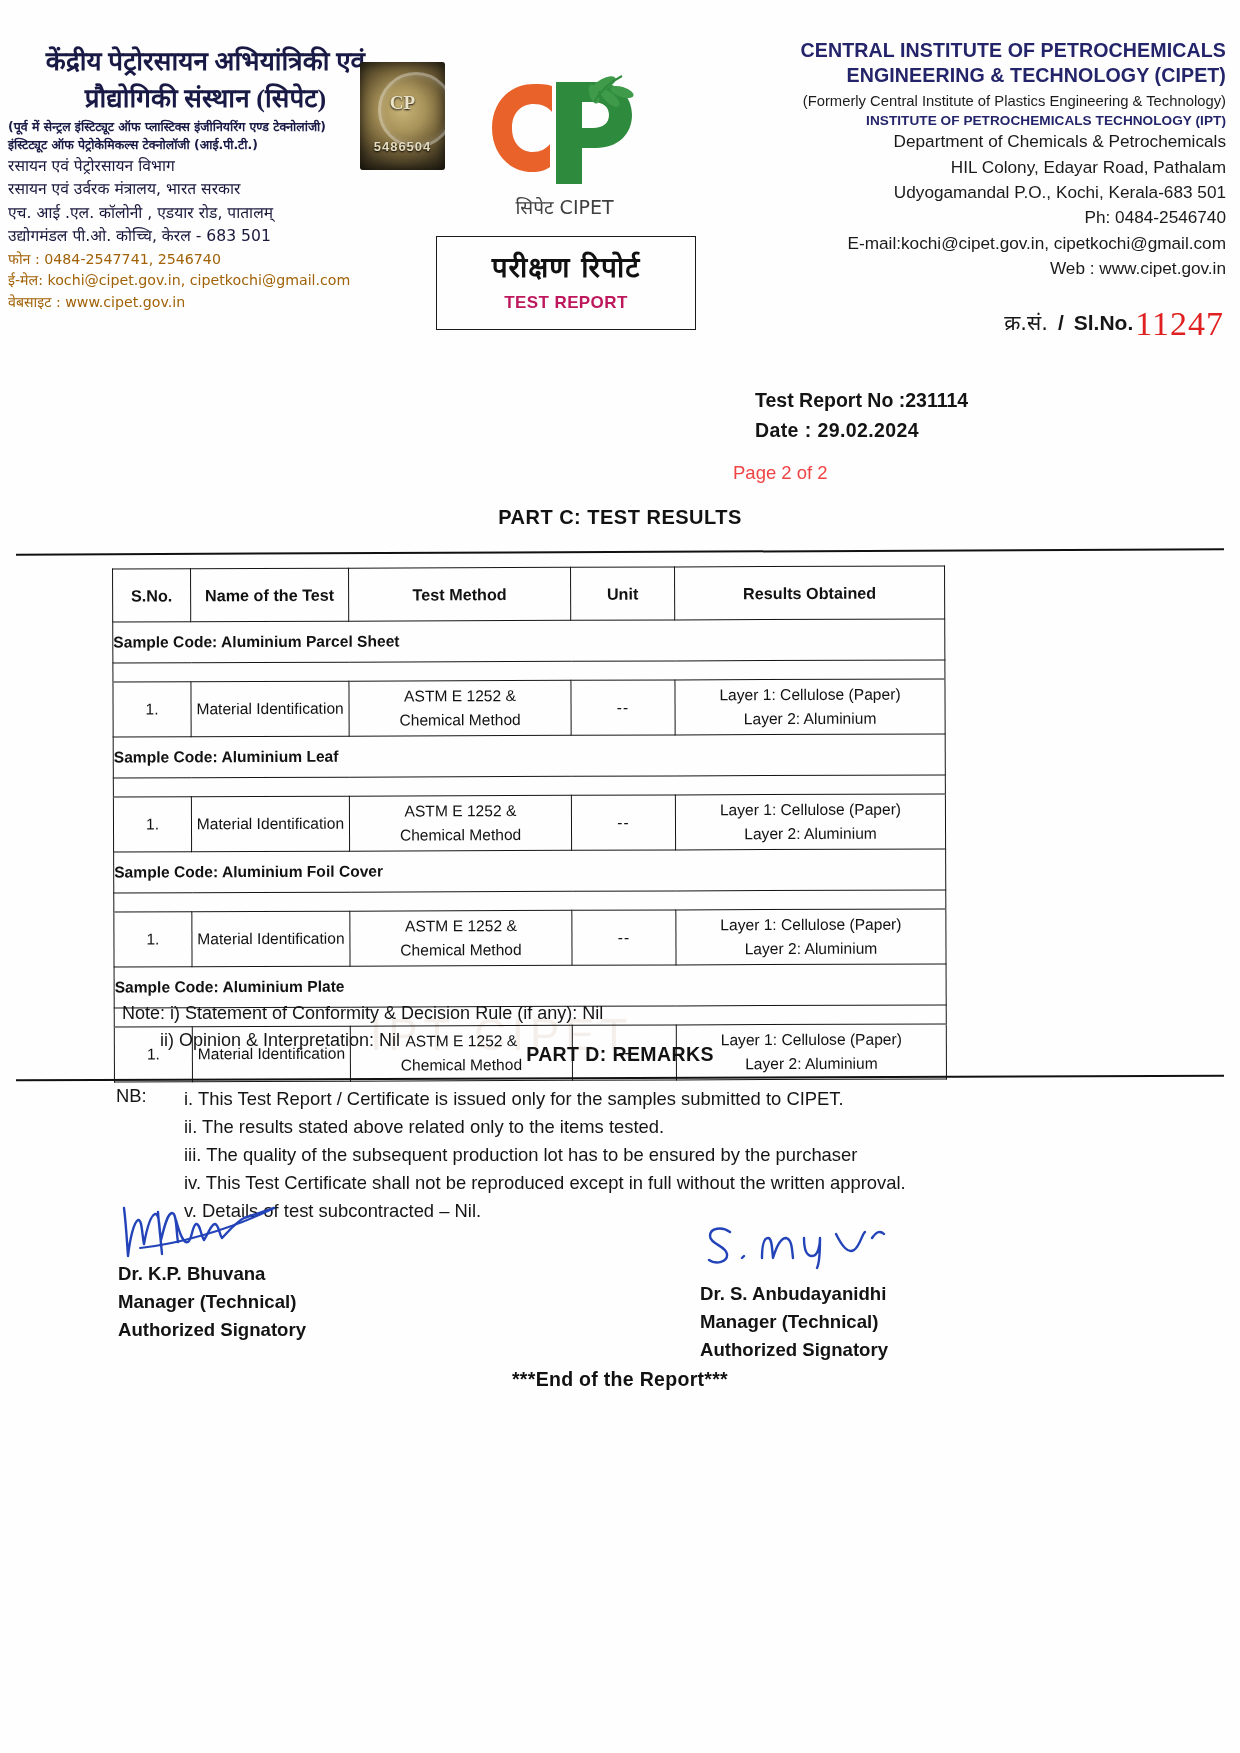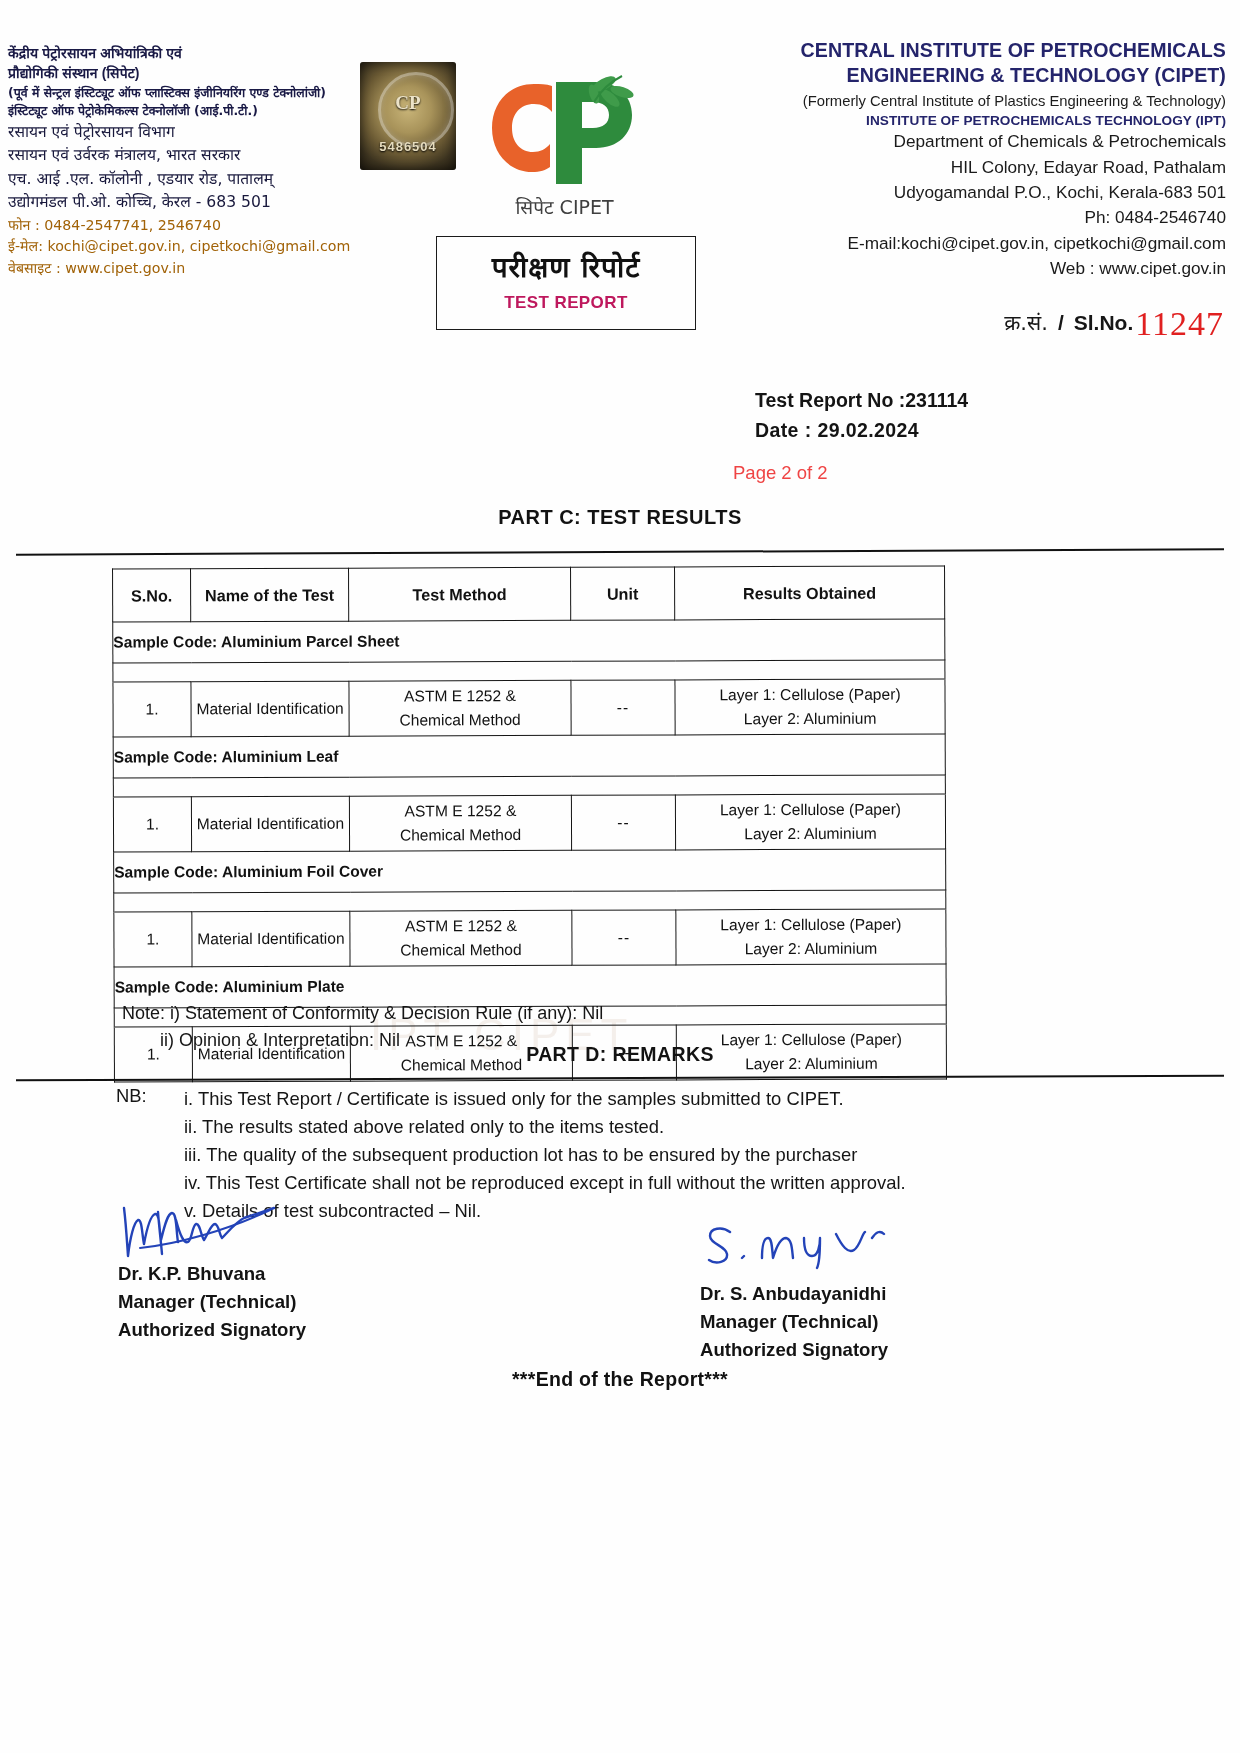--- a/index.html
+++ b/index.html
@@ -29,26 +29,27 @@
     height: 270px;
   }
   .hdr-left {
     position: absolute;
     left: 8px;
     top: 6px;
     width: 395px;
     color: #1b1b3a;
   }
   .hdr-left .hi-big {
-    font-family: Liberation Sans, sans-serif;
-    font-size: 14px;
+    font-family: Liberation Serif, serif;
+    font-size: 26px;
     font-weight: 700;
     line-height: 1.42;
     color: #191945;
     letter-spacing: .1px;
+    text-align: center;
   }
   .hdr-left .hi-small {
     font-family: "DejaVu Sans", sans-serif;
     font-size: 12.4px;
     font-weight: 700;
     line-height: 1.5;
     color: #191945;
   }
   .hdr-left .hi-med {
     font-family: "DejaVu Sans", sans-serif;
@@ -61,21 +62,21 @@
     font-size: 14.2px;
     line-height: 1.52;
     color: #a16207;
     white-space: nowrap;
   }
 
   
   .seal {
     position: absolute;
     left: 360px; top: 24px;
-    width: 96px; height: 108px;
+    width: 85px; height: 108px;
     border-radius: 3px;
     background:
       radial-gradient(circle at 50% 44%, #c8b478 0%, #a8935a 30%, #6d5c35 58%, #3d3420 80%, #241e12 100%);
     box-shadow: inset 0 0 12px rgba(0,0,0,.6);
     overflow: hidden;
   }
   .seal:before{
     content:"";
     position:absolute; left:18px; top:10px;
     width:70px;height:70px;border-radius:50%;

